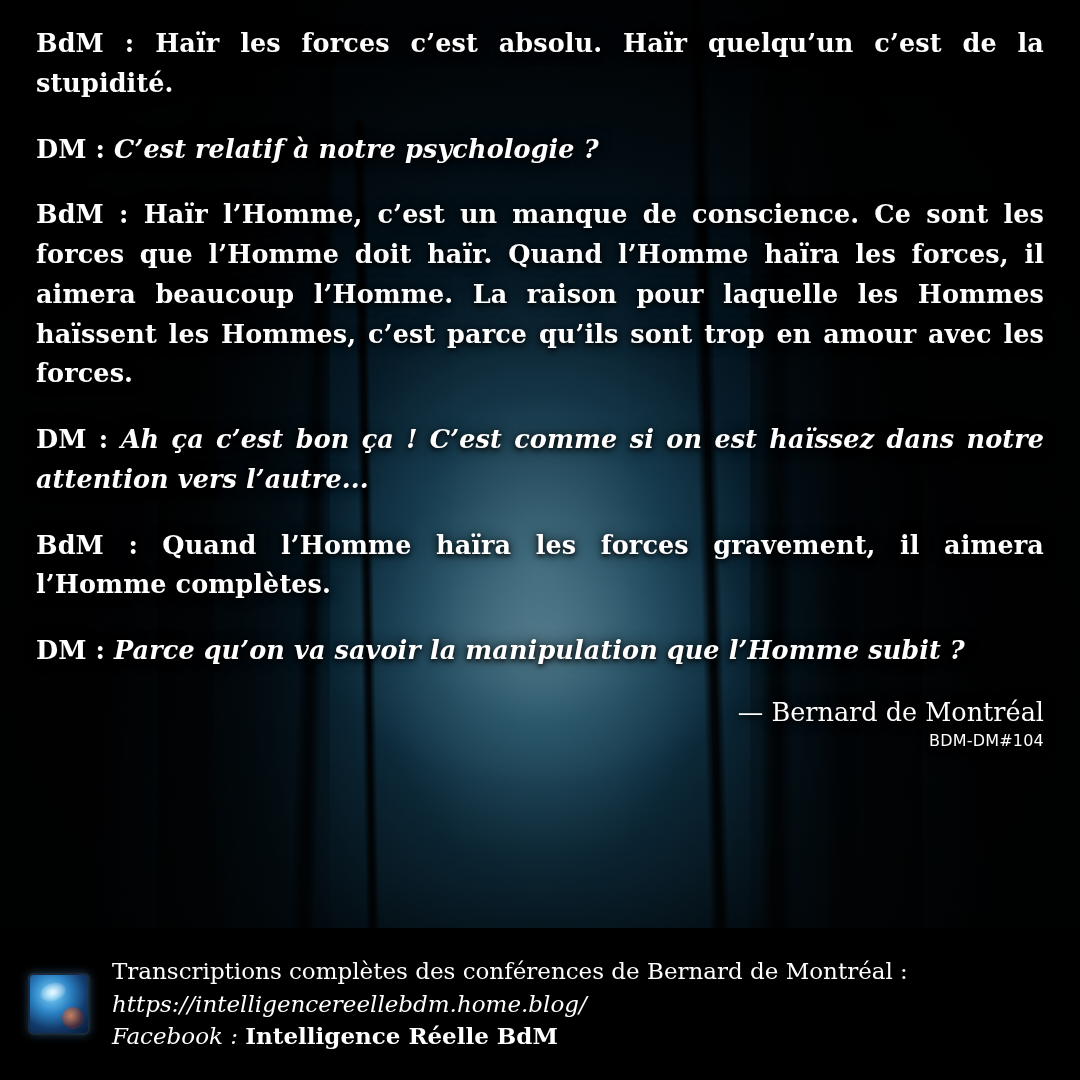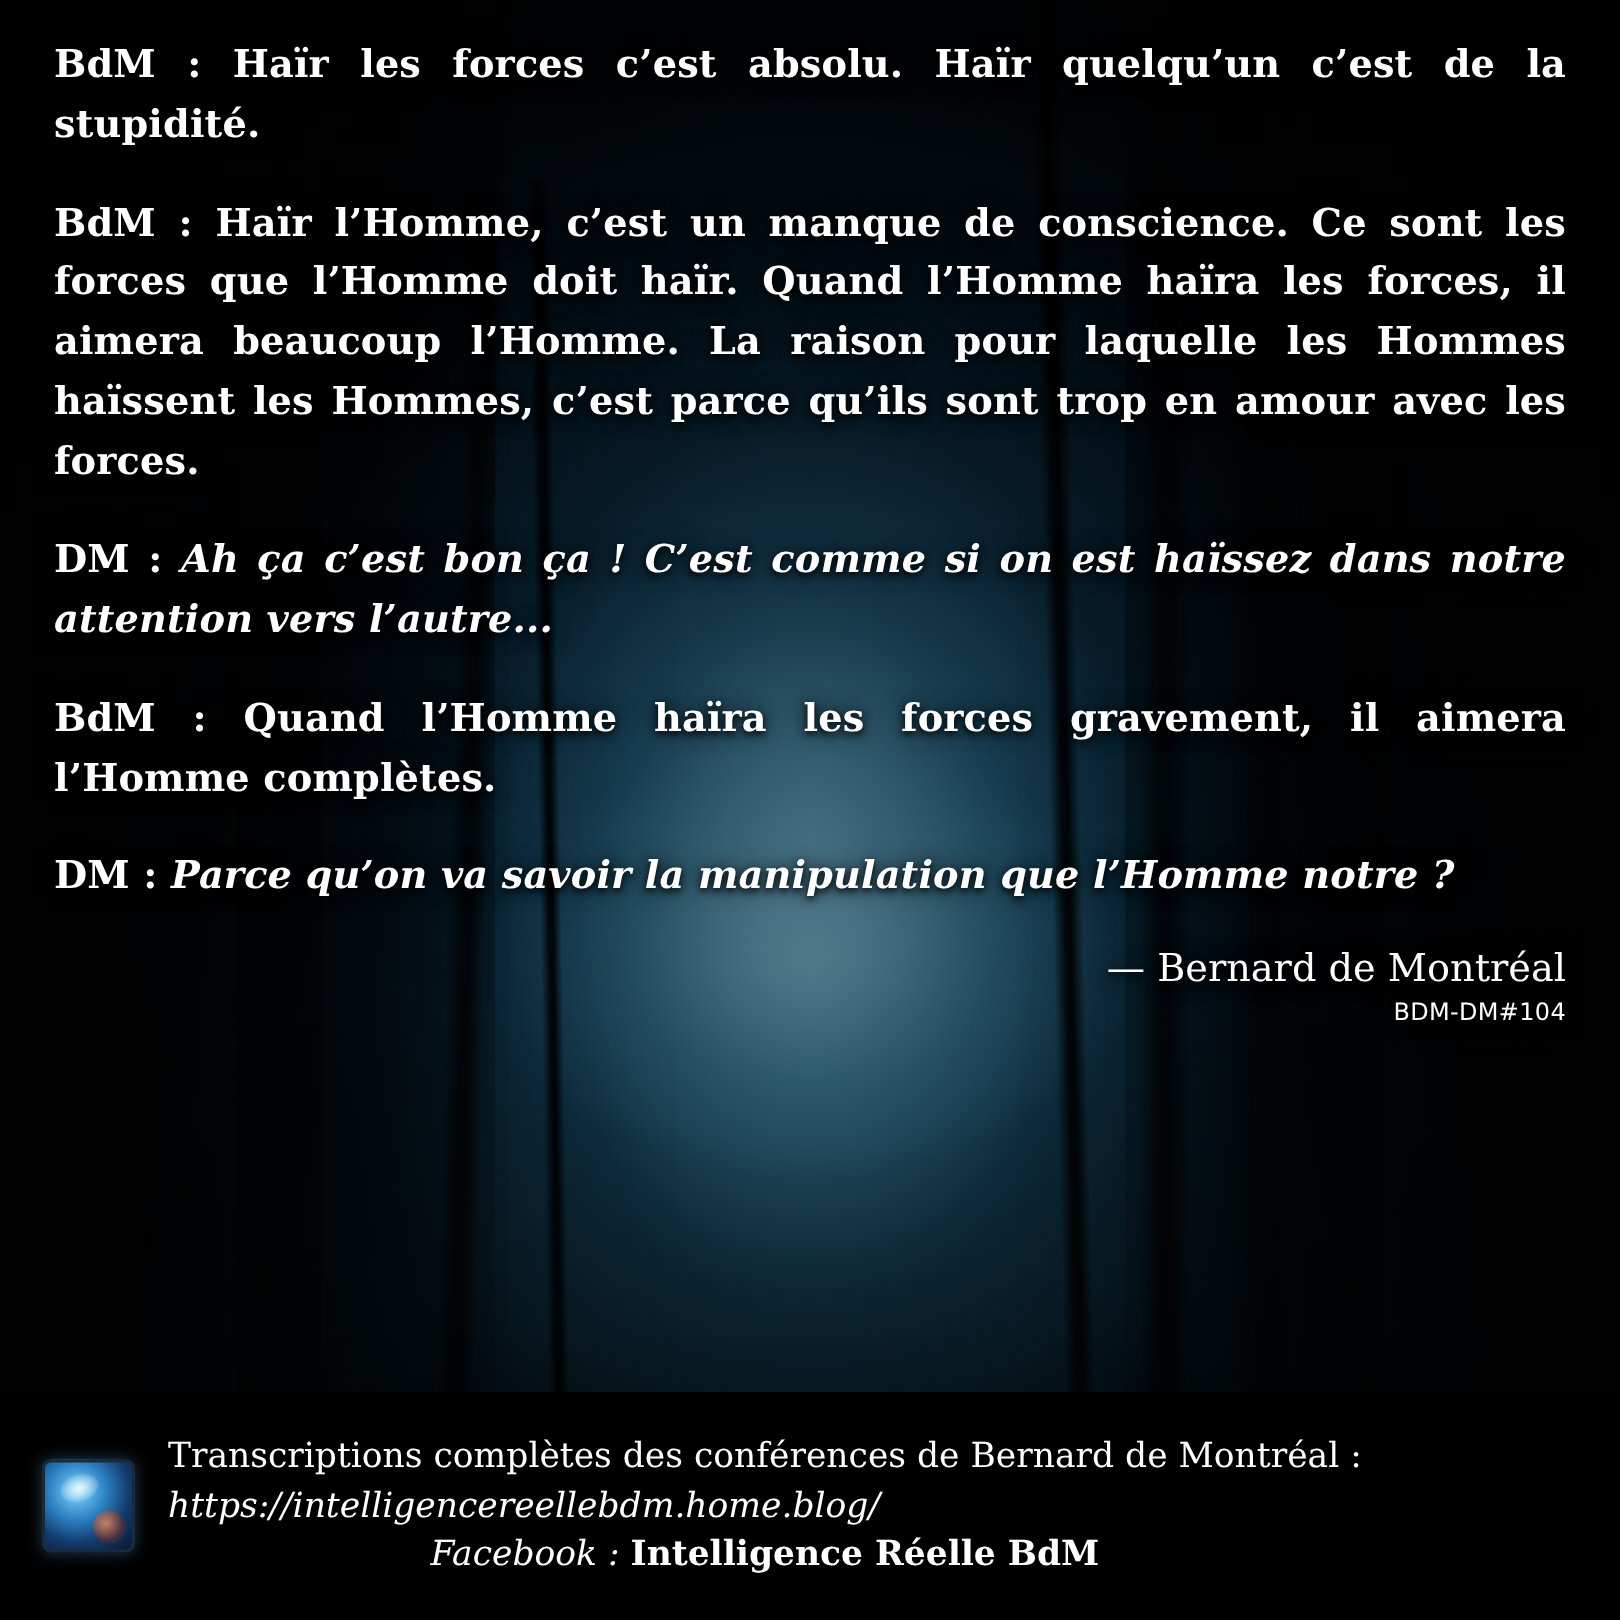--- a/index.html
+++ b/index.html
@@ -160,21 +160,21 @@
     background: radial-gradient(circle at 40% 40%, rgba(255,140,80,0.75) 0%, rgba(140,40,20,0.4) 60%, rgba(0,0,0,0) 100%);
     border-radius: 50%;
   }
   .footer-text {
     color: #ffffff;
     font-size: 23px;
     line-height: 1.42;
   }
   .f-line1 { font-weight: 400; }
   .f-url { font-weight: 400; font-style: italic; }
-  .f-line3 { font-style: italic; font-weight: 400; text-align: center; }
+  .f-line3 { font-style: italic; font-weight: 400; }
   .f-fb { font-weight: 700; font-style: normal; }
 </style>
 </head>
 <body>
 
 <div class="card">
 
   <div class="bg">
     <div class="arch"></div>
     <div class="mist"></div>
@@ -189,39 +189,43 @@
     <div class="textscrim"></div>
   </div>
 
   <div class="content">
 
     <p class="para">
       <span class="sp">BdM :</span>
       <span>Haïr les forces c’est absolu. Haïr quelqu’un c’est de la stupidité.</span>
     </p>
 
+    <p class="para italic">
+      <span class="sp">DM :</span>
+      <span>C’est relatif à notre psychologie ?</span>
+    </p>
 
     <p class="para">
       <span class="sp">BdM :</span>
       <span>Haïr l’Homme, c’est un manque de conscience. Ce sont les forces que l’Homme doit haïr. Quand l’Homme haïra les forces, il aimera beaucoup l’Homme. La raison pour laquelle les Hommes haïssent les Hommes, c’est parce qu’ils sont trop en amour avec les forces.</span>
     </p>
 
     <p class="para italic">
       <span class="sp">DM :</span>
       <span>Ah ça c’est bon ça ! C’est comme si on est haïssez dans notre attention vers l’autre...</span>
     </p>
 
     <p class="para">
       <span class="sp">BdM :</span>
       <span>Quand l’Homme haïra les forces gravement, il aimera l’Homme complètes.</span>
     </p>
 
     <p class="para italic">
       <span class="sp">DM :</span>
-      <span>Parce qu’on va savoir la manipulation que l’Homme notre ?</span>
+      <span>Parce qu’on va savoir la manipulation que l’Homme subit ?</span>
     </p>
 
 
     <div class="attribution">— Bernard de Montréal</div>
     <div class="refcode">BDM-DM#104</div>
   </div>
 
   <div class="footer">
     <div class="logo"></div>
     <div class="footer-text">

